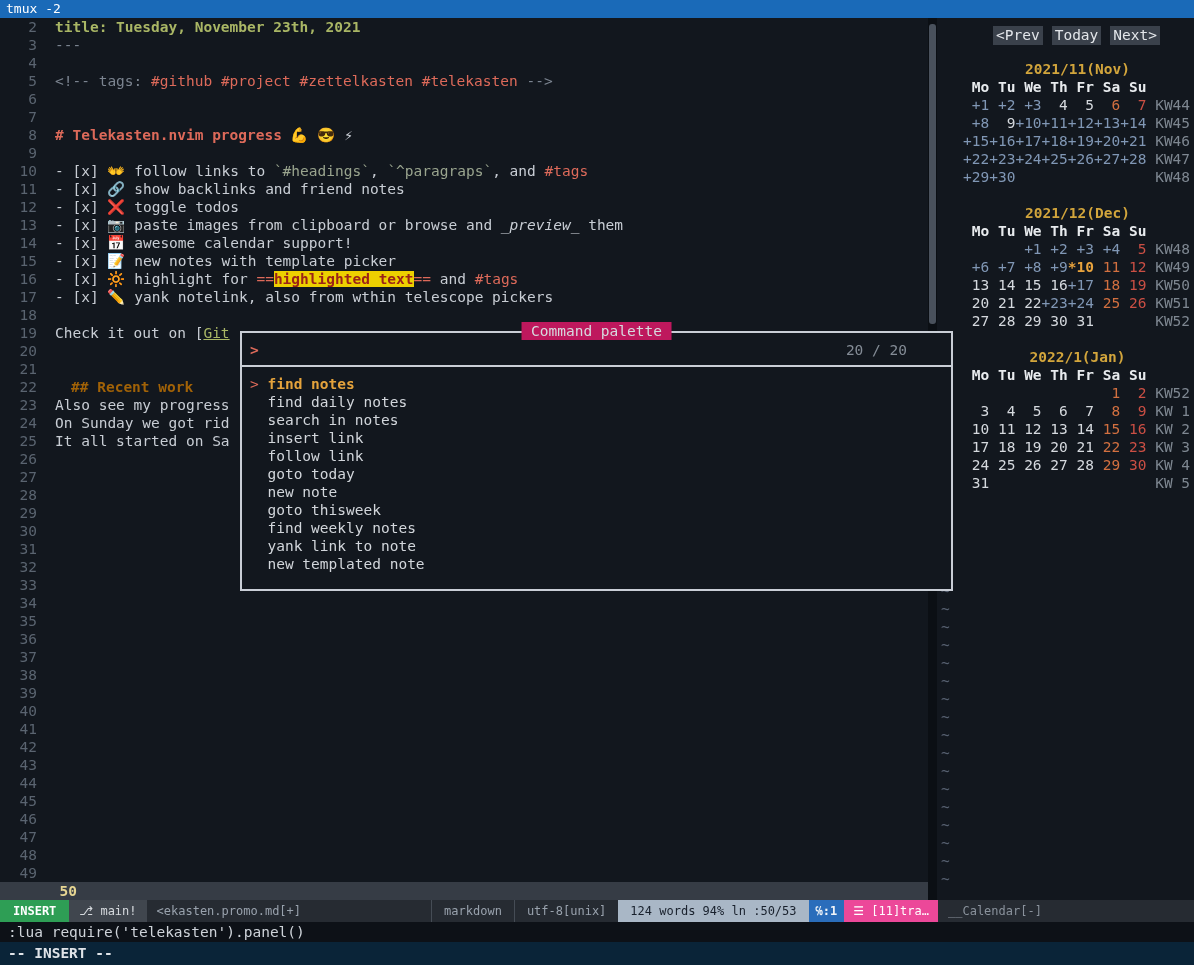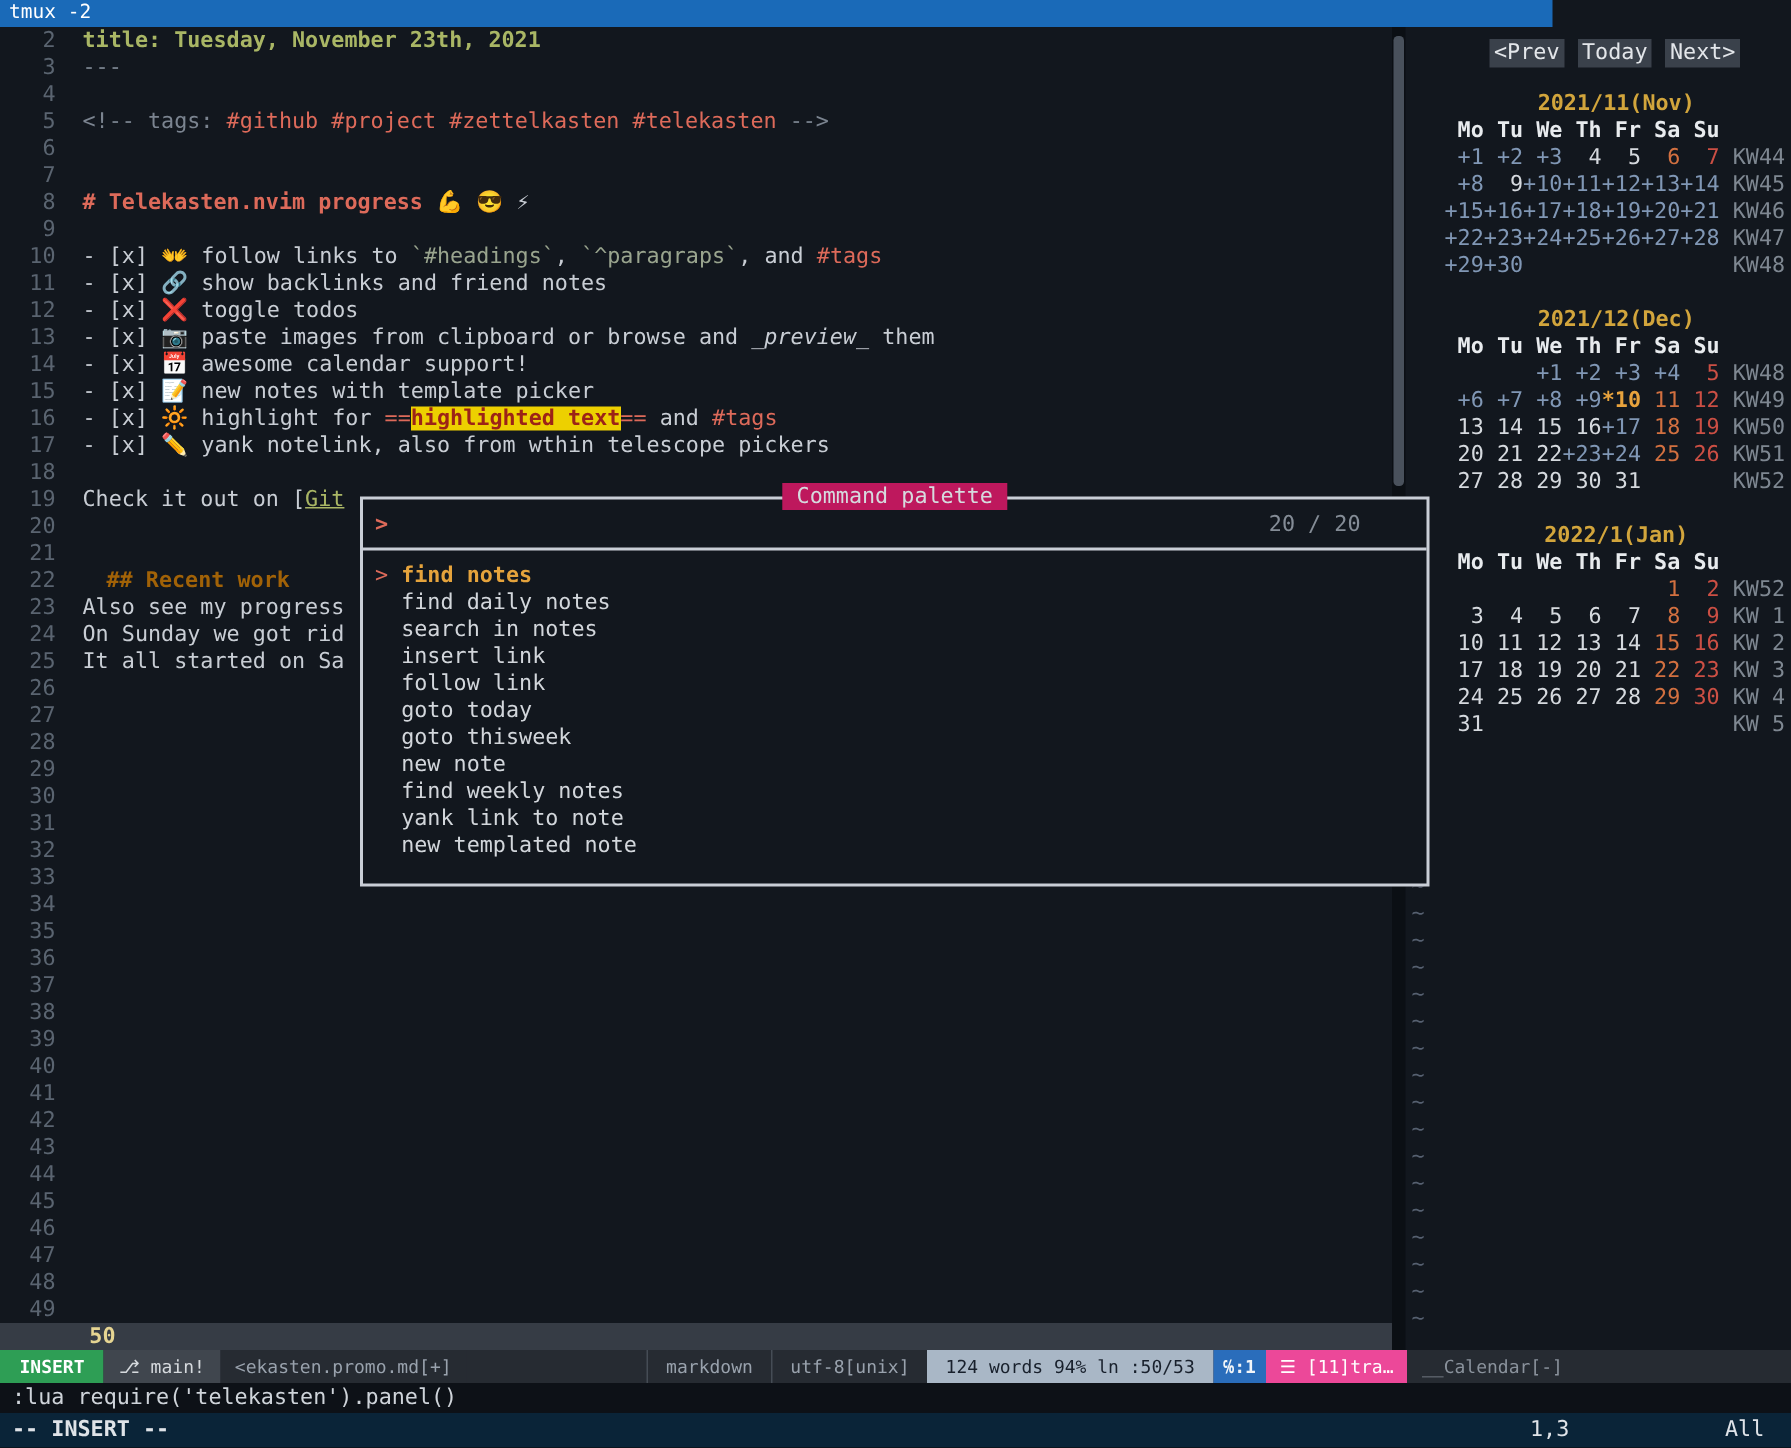--- a/index.html
+++ b/index.html
@@ -1,19 +1,19 @@
 <!DOCTYPE html>
 <html><head>
 <meta charset="utf-8">
 <style>
   * { margin:0; padding:0; box-sizing:border-box; }
   body { background:#000; }
   .screen{ position:relative; width:1194px; height:965px; overflow:hidden;
            background:#12171e; font-family:"DejaVu Sans Mono", monospace; font-size:14.5px; }
-  .titlebar{ position:absolute; top:0; left:0; width:1035px; height:18px; background:#1a6ab8;
+  .titlebar{ position:absolute; top:0; left:0; width:1194px; height:18px; background:#1a6ab8;
              color:#ffffff; font-size:13px; line-height:18px; padding-left:6px; }
   .terminal{ position:absolute; top:18px; left:0; right:0; bottom:0; }
 
   
   .editor{ position:absolute; top:0; left:0; width:928px; height:882px; overflow:hidden; }
   .ed-row{ display:flex; height:18px; line-height:18px; white-space:pre; }
   .gutter{ flex:0 0 46px; text-align:right; padding-right:9px; color:#5a6470; }
   .ed-text{ padding-left:9px; white-space:pre; }
   .cursorline{ background:#363c45; }
   .cursorline .gutter{ color:#e6d592; font-weight:bold;margin-left:40px; }
@@ -74,21 +74,21 @@
   .sl-ft{ background:#262b32; color:#99a2ad; padding:0 12px; border-left:1px solid #454c55; }
   .sl-enc{ background:#262b32; color:#99a2ad; padding:0 12px; border-left:1px solid #454c55; }
   .sl-stats{ background:#a9b7c6; color:#18202c; font-weight:normal; padding:0 12px; }
   .sl-pos{ background:#2a6dbb; color:#f2f5f8; font-weight:bold; padding:0 7px; }
   .sl-warn{ background:#ec4899; color:#ffffff; padding:0 9px; }
   .sl-cal{ flex:0 0 256px; background:#262b32; color:#8a929c; padding-left:10px; }
 
   .cmdline{ position:absolute; top:904px; left:0; width:1194px; height:20px; line-height:20px;
             background:#0d1117; color:#ced3d9; padding-left:8px; white-space:pre; }
   .modeline{ position:absolute; top:924px; left:0; width:1194px; height:23px; line-height:23px;
-             background:#0a2438; display:flex; color:#dfe3e8; white-space:pre; }
+             background:#0a2438; display:flex; color:#dfe3e8; white-space:pre;flex-direction:column; }
   .ml-mode{ font-weight:bold; padding-left:8px; }
   .ml-ruler{ margin-left:auto; flex:0 0 130px; }
   .ml-scroll{ flex:0 0 44px; }
 </style>
 </head>
 <body>
 
 <div class="screen">
   <div class="titlebar">
     <span>tmux  -2</span>
@@ -222,22 +222,22 @@
         <span class="pal-input"></span>
         <span class="pal-counter">20 / 20</span>
       </div>
       <div class="pop-list">
           <div class="pal-item selected"><span class="pal-caret">&gt;</span><span class="pal-label">find notes</span></div>
           <div class="pal-item"><span class="pal-caret"> </span><span class="pal-label">find daily notes</span></div>
           <div class="pal-item"><span class="pal-caret"> </span><span class="pal-label">search in notes</span></div>
           <div class="pal-item"><span class="pal-caret"> </span><span class="pal-label">insert link</span></div>
           <div class="pal-item"><span class="pal-caret"> </span><span class="pal-label">follow link</span></div>
           <div class="pal-item"><span class="pal-caret"> </span><span class="pal-label">goto today</span></div>
+          <div class="pal-item"><span class="pal-caret"> </span><span class="pal-label">new note</span></div>
           <div class="pal-item"><span class="pal-caret"> </span><span class="pal-label">goto thisweek</span></div>
-          <div class="pal-item"><span class="pal-caret"> </span><span class="pal-label">new note</span></div>
           <div class="pal-item"><span class="pal-caret"> </span><span class="pal-label">find weekly notes</span></div>
           <div class="pal-item"><span class="pal-caret"> </span><span class="pal-label">yank link to note</span></div>
           <div class="pal-item"><span class="pal-caret"> </span><span class="pal-label">new templated note</span></div>
         </div>
     </div>
 
     <div class="statusline"><span class="sl-mode">INSERT</span><span class="sl-branch">⎇ main!</span><span class="sl-file">&lt;ekasten.promo.md[+]</span><span class="sl-fill"></span><span class="sl-ft">markdown</span><span class="sl-enc">utf-8[unix]</span><span class="sl-stats">124 words 94% ln :50/53</span><span class="sl-pos">℅:1</span><span class="sl-warn">☰ [11]tra…</span><span class="sl-cal">__Calendar[-]</span></div>
 
     <div class="cmdline">:lua require('telekasten').panel()</div>
 

